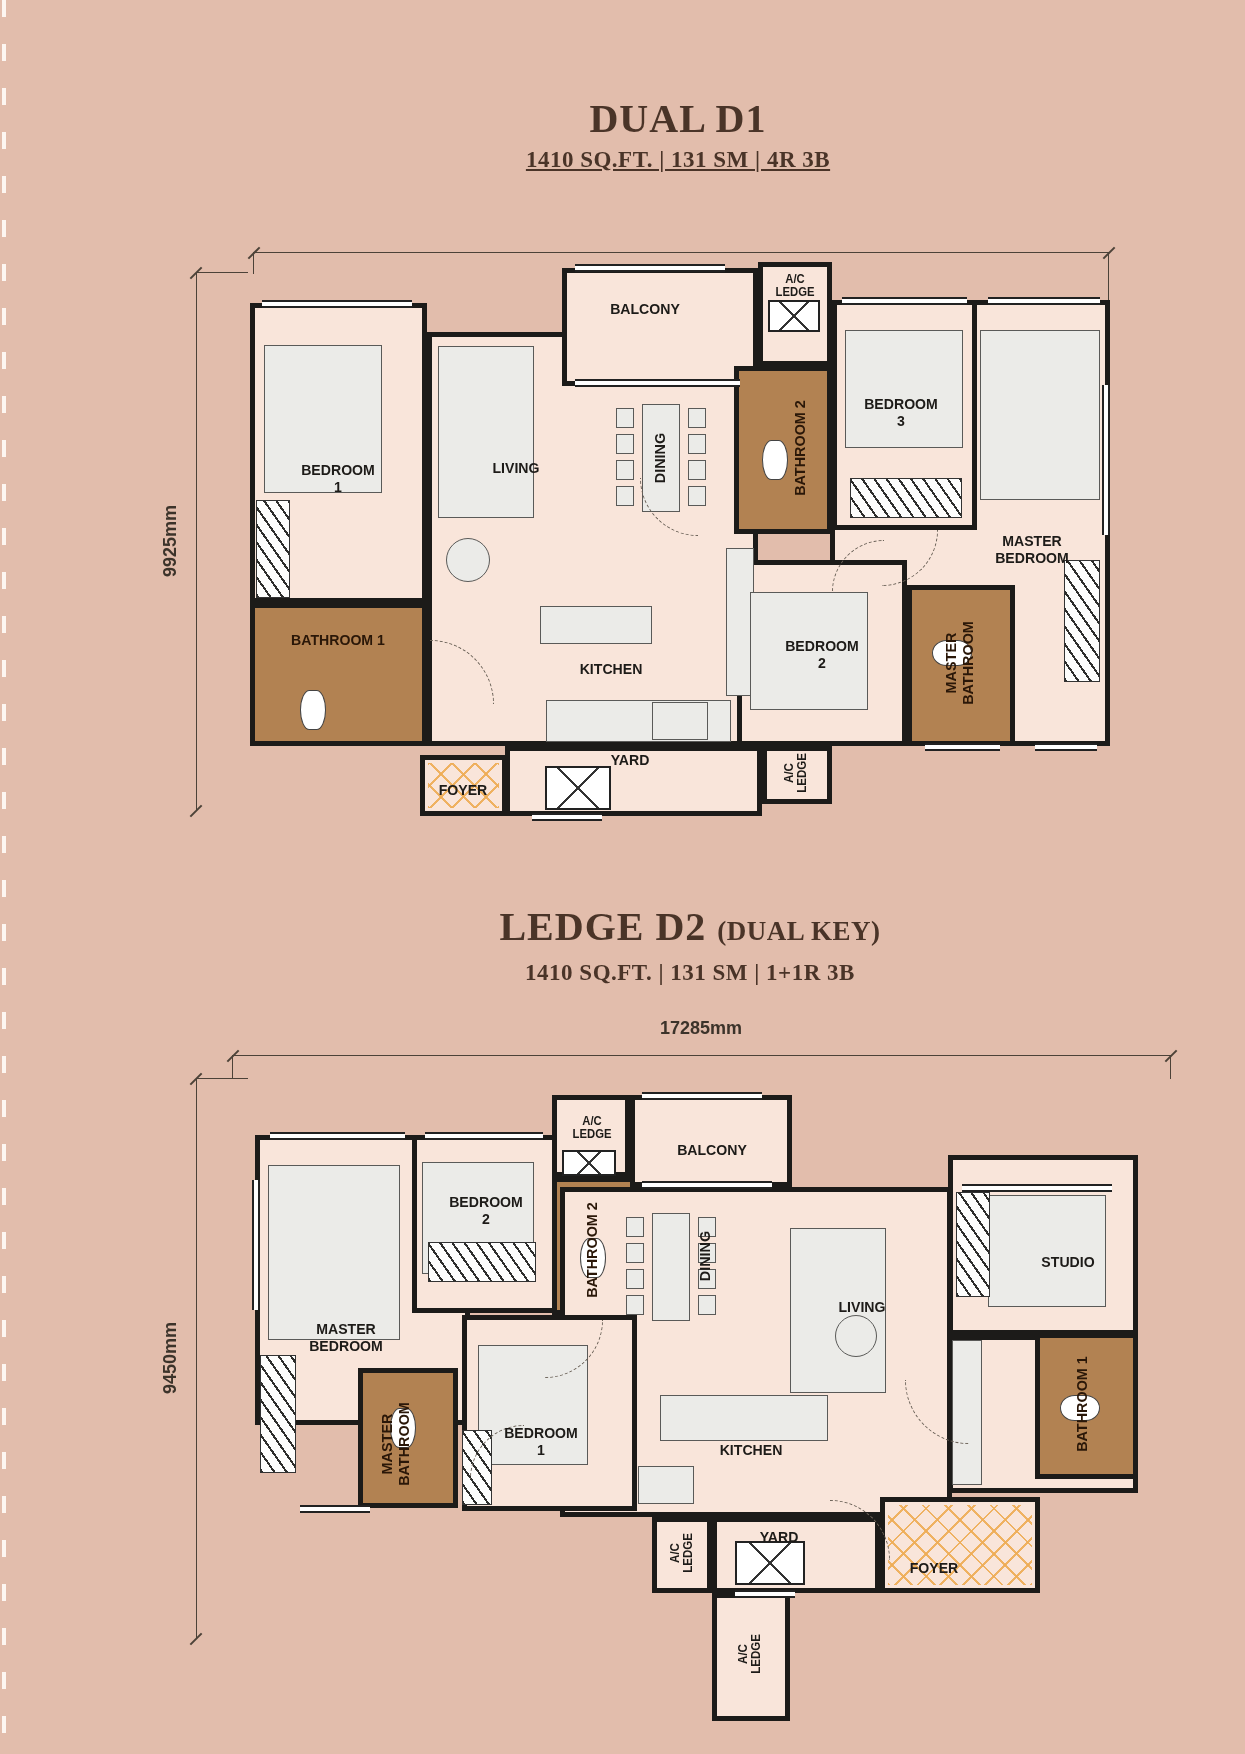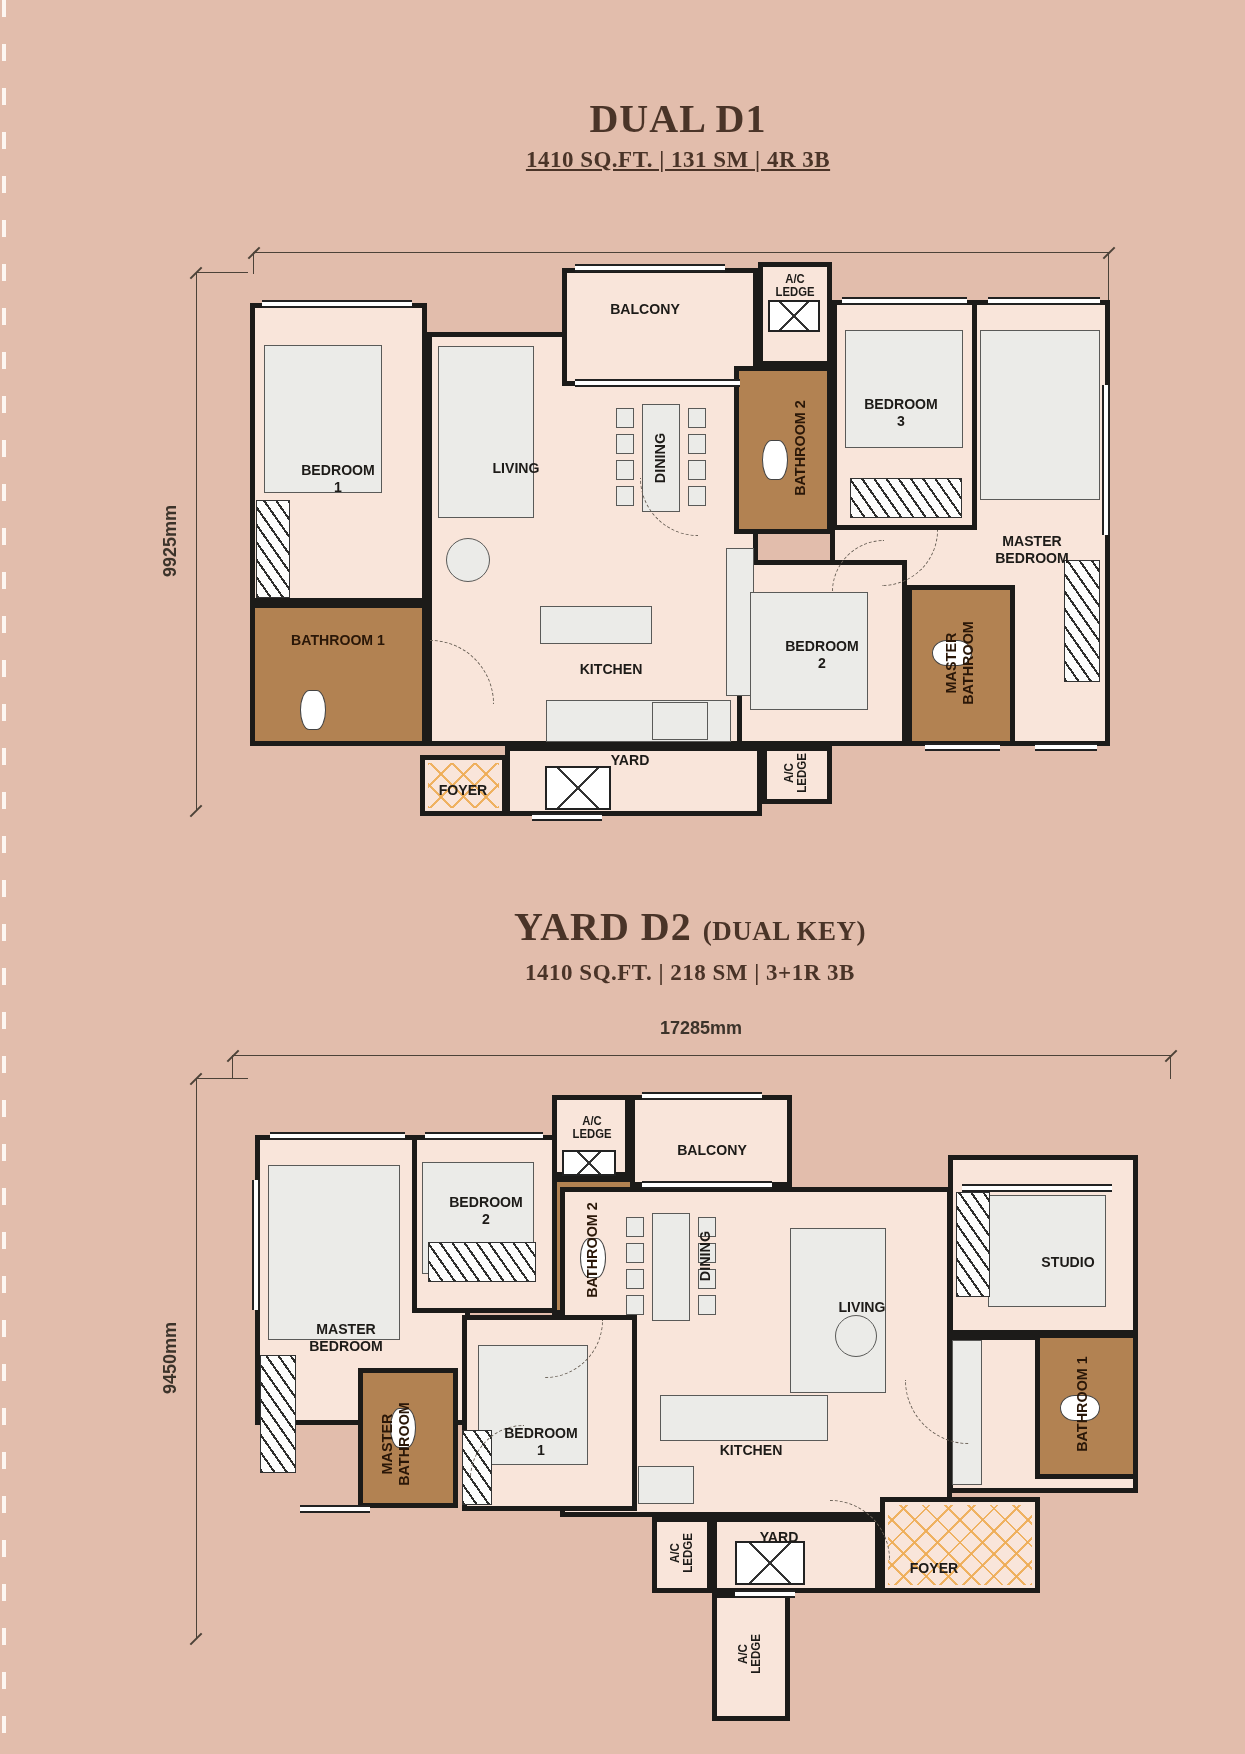--- a/index.html
+++ b/index.html
@@ -136,22 +136,22 @@
   <div class="lbl" style="left:611px;top:669px;">KITCHEN</div>
   <div class="lbl vert onbrown" style="left:800px;top:448px;">BATHROOM 2</div>
   <div class="lbl" style="left:901px;top:412px;width:86px;">BEDROOM 3</div>
   <div class="lbl" style="left:1032px;top:549px;width:92px;">MASTER BEDROOM</div>
   <div class="lbl" style="left:822px;top:654px;width:86px;">BEDROOM 2</div>
   <div class="lbl vert onbrown" style="left:959px;top:663px;width:100px;">MASTER BATHROOM</div>
   <div class="lbl" style="left:630px;top:760px;">YARD</div>
   <div class="lbl vert small" style="left:796px;top:773px;width:48px;">A/C LEDGE</div>
   <div class="lbl" style="left:463px;top:790px;">FOYER</div>
 
-  <div class="title" style="left:690px;top:903px;"><span>YARD D2</span> <span class="suffix">(DUAL KEY)</span></div>
-  <div class="specs" style="left:690px;top:960px;">1410 SQ.FT. | 218 SM | 3+1R 3B</div>
+  <div class="title" style="left:690px;top:903px;"><span>LEDGE D2</span> <span class="suffix">(DUAL KEY)</span></div>
+  <div class="specs" style="left:690px;top:960px;">1410 SQ.FT. | 131 SM | 1+1R 3B</div>
 
   <div class="dim-h" style="left:232px;top:1055px;width:938px;"></div>
   <div class="tick" style="left:225px;top:1055px;"></div>
   <div class="tick" style="left:1163px;top:1055px;"></div>
   <div class="dim-v" style="left:232px;top:1055px;height:24px;"></div>
   <div class="dim-v" style="left:1170px;top:1055px;height:24px;"></div>
   <div class="dim-lab" style="left:701px;top:1028px;">17285mm</div>
   <div class="dim-v" style="left:196px;top:1078px;height:560px;"></div>
   <div class="tick" style="left:188px;top:1078px;"></div>
   <div class="tick" style="left:188px;top:1638px;"></div>

